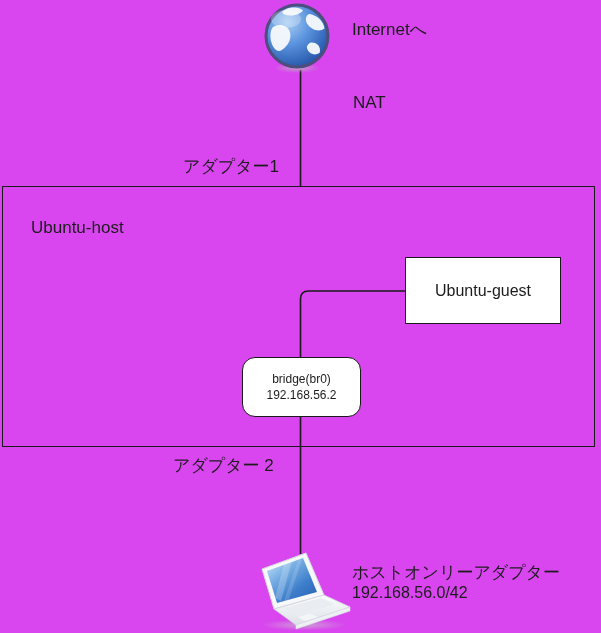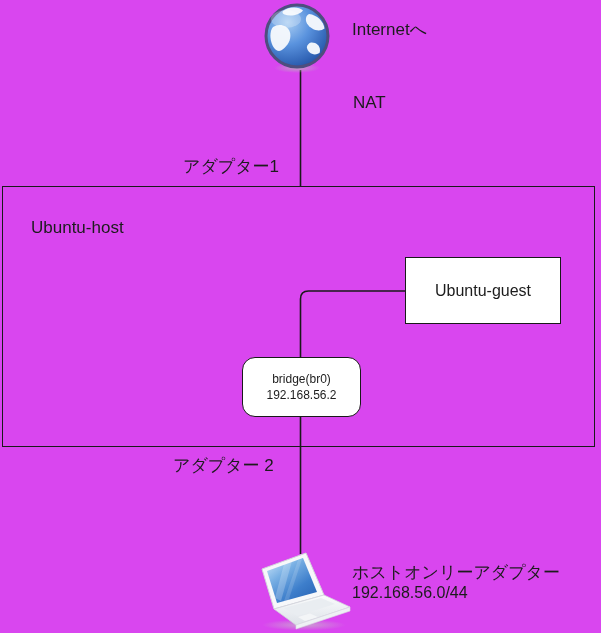--- a/index.html
+++ b/index.html
@@ -87,21 +87,21 @@
 
   <div class="node-box" id="bridge-box">
     <div>bridge(br0)</div>
     <div>192.168.56.2</div>
   </div>
 
   <div class="lbl lbl-lg" id="adapter2-label">アダプター 2</div>
 
   <div class="lbl lbl-lg" id="hostonly-label">
     <div class="l1">ホストオンリーアダプター</div>
-    <div class="l2">192.168.56.0/44</div>
+    <div class="l2">192.168.56.0/42</div>
   </div>
 
   <svg id="laptop-icon" class="icon" width="104" height="80" viewBox="0 0 104 80" xmlns="http://www.w3.org/2000/svg">
     <defs>
       <linearGradient id="scr" x1="0%" y1="0%" x2="85%" y2="100%">
         <stop offset="0%" stop-color="#d3e9fa"></stop>
         <stop offset="35%" stop-color="#79b0e4"></stop>
         <stop offset="70%" stop-color="#3d7ecb"></stop>
         <stop offset="100%" stop-color="#2a66b6"></stop>
       </linearGradient>

